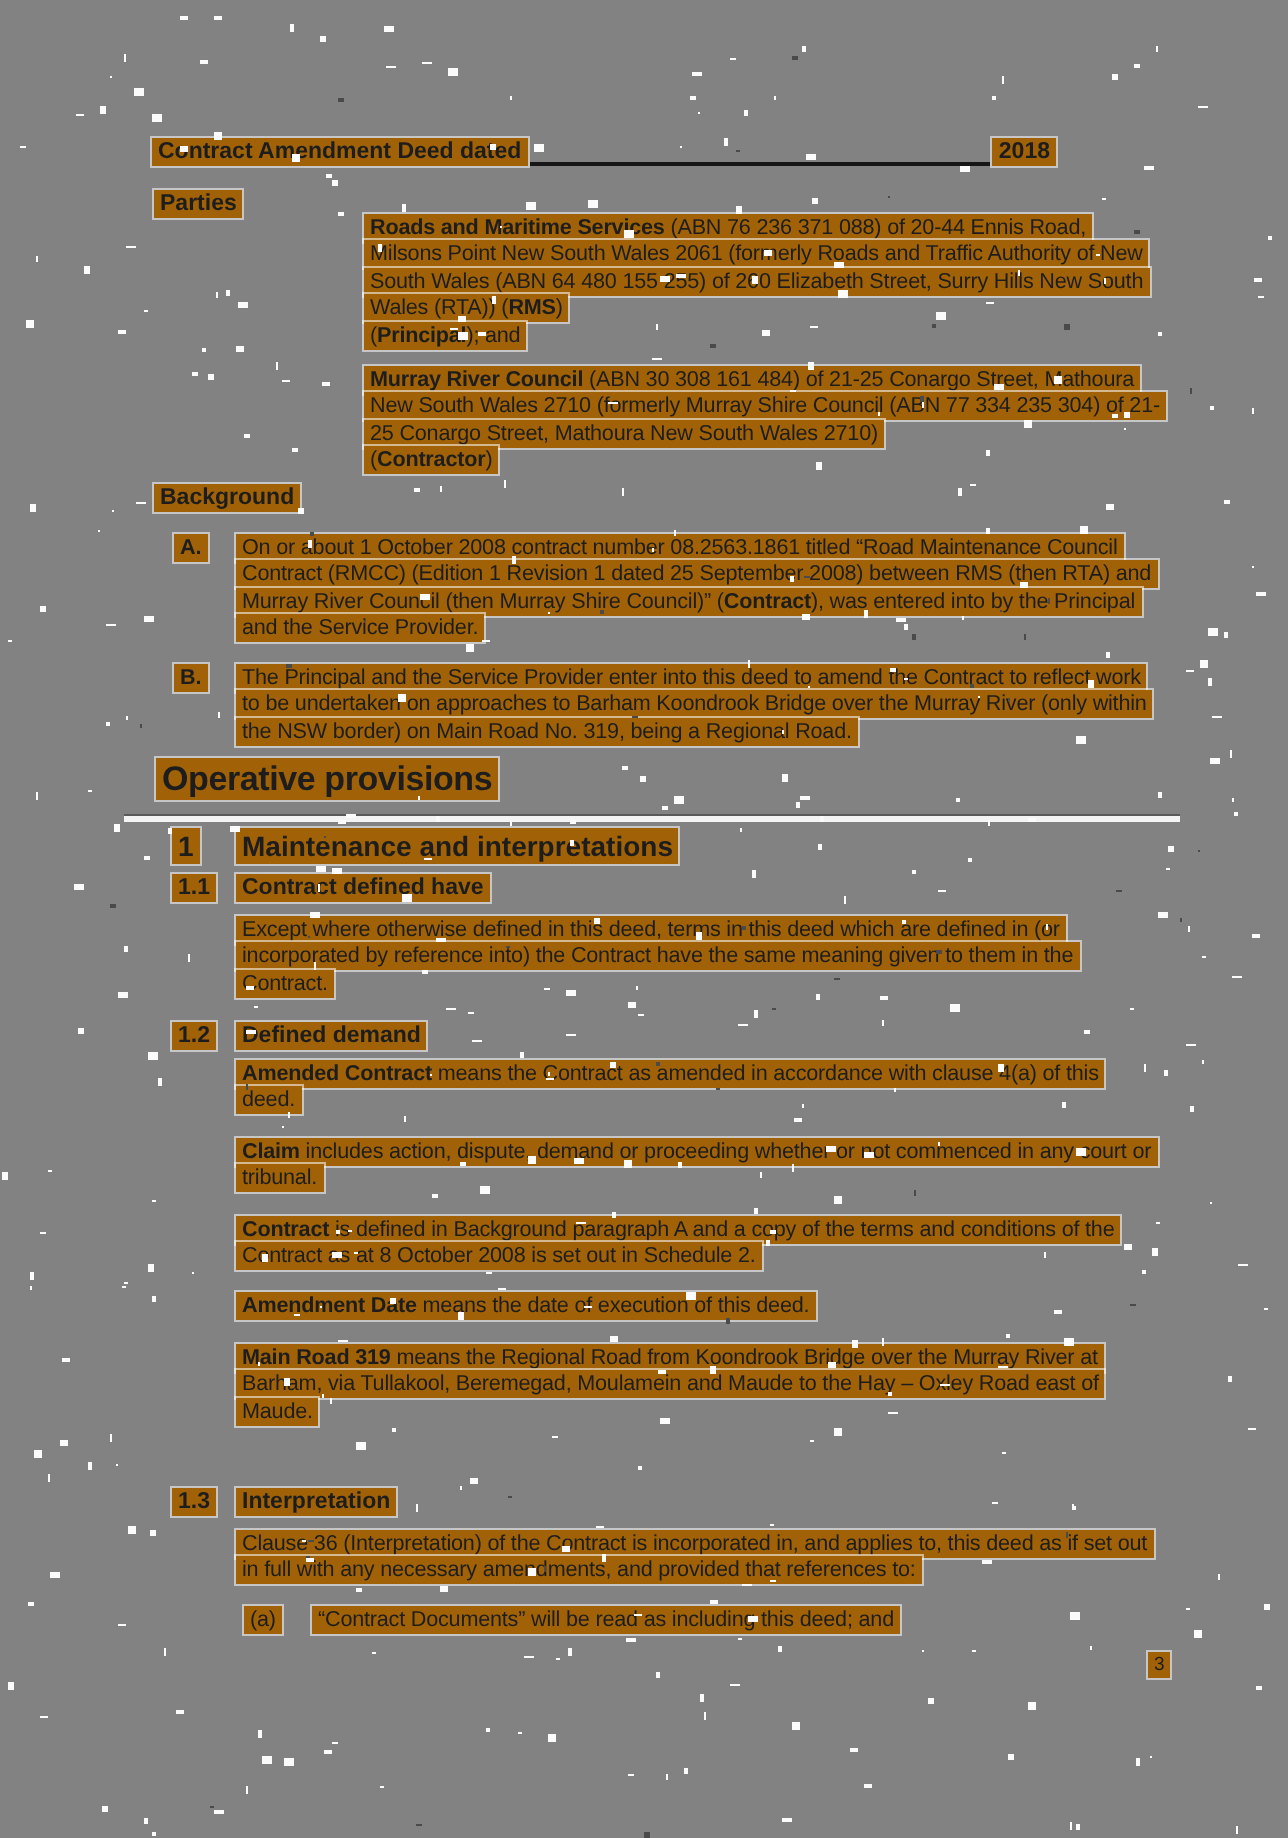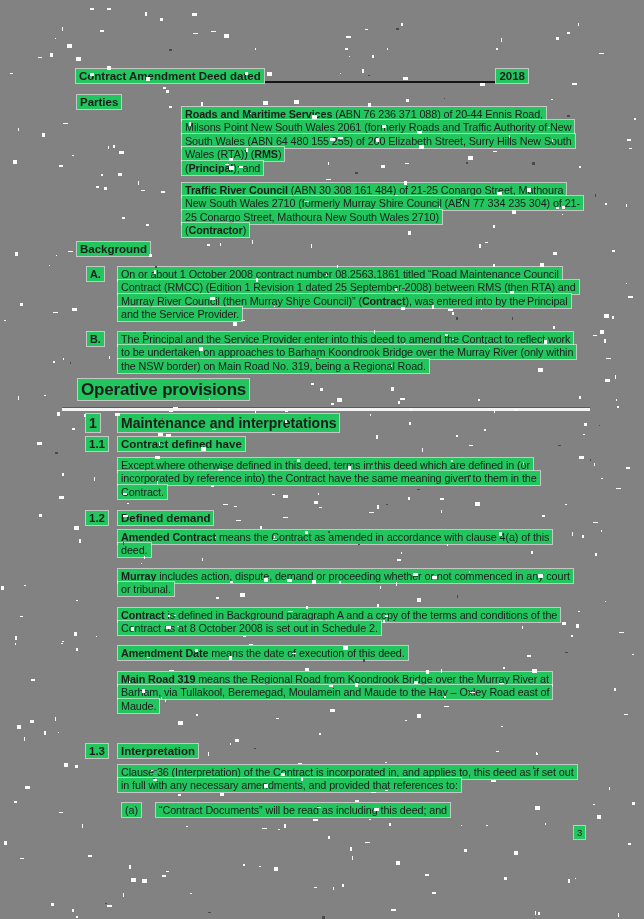--- a/index.html
+++ b/index.html
@@ -1,19 +1,19 @@
 <!DOCTYPE html>
 <html><head>
 <meta charset="utf-8">
 <style>
   html,body{margin:0;padding:0;}
   body{font-family:"Liberation Sans","DejaVu Sans",sans-serif;}
   #page{position:relative;width:644px;height:919px;background:#828282;overflow:hidden;}
   .abs{position:absolute;}
-  .hl{background:#22c55e;color:#1d1d1d;padding:1px 3px;
+  .hl{background:#a16207;color:#1d1d1d;padding:1px 3px;
       -webkit-box-decoration-break:clone;box-decoration-break:clone;
       box-shadow:0 0 0 1px rgba(255,255,255,.55);}
   .b, b{font-weight:bold;}
   .body-text{font-size:10.8px;line-height:13.4px;letter-spacing:-0.1px;color:#1d1d1d;}
   .lbl{font-size:11.5px;font-weight:bold;}
   .sec-num{font-size:11.5px;font-weight:bold;}
   .sec-head{font-size:11.5px;font-weight:bold;}
   .sec1-num,.sec1-head{font-size:14px;font-weight:bold;}
   .op-head{font-size:17px;font-weight:bold;letter-spacing:-0.2px;}
   .header-row{display:flex;align-items:flex-end;width:452px;}
@@ -41,21 +41,21 @@
 
     <div class="abs lbl" style="left:77px;top:96px;">
       <span class="hl">Parties</span>
     </div>
 
     <div class="abs body-text" style="left:182px;top:108px;width:399px;">
       <span class="hl"><span class="b">Roads and Maritime Services</span><span> (ABN 76 236 371 088) of 20-44 Ennis Road, Milsons Point New South Wales 2061 (formerly Roads and Traffic Authority of New South Wales (ABN 64 480 155 255) of 260 Elizabeth Street, Surry Hills New South Wales (RTA)) (</span><span class="b">RMS</span><span>)</span><br><span>(</span><span class="b">Principal</span><span>); and</span></span>
     </div>
 
     <div class="abs body-text" style="left:182px;top:184px;width:399px;">
-      <span class="hl"><span class="b">Traffic River Council</span><span> (ABN 30 308 161 484) of 21-25 Conargo Street, Mathoura New South Wales 2710 (formerly Murray Shire Council (ABN 77 334 235 304) of 21-25 Conargo Street, Mathoura New South Wales 2710)</span><br><span>(</span><span class="b">Contractor</span><span>)</span></span>
+      <span class="hl"><span class="b">Murray River Council</span><span> (ABN 30 308 161 484) of 21-25 Conargo Street, Mathoura New South Wales 2710 (formerly Murray Shire Council (ABN 77 334 235 304) of 21-25 Conargo Street, Mathoura New South Wales 2710)</span><br><span>(</span><span class="b">Contractor</span><span>)</span></span>
     </div>
 
     <div class="abs lbl" style="left:77px;top:243px;">
       <span class="hl">Background</span>
     </div>
 
     <div class="abs body-text" style="left:87px;top:268px;">
       <span class="hl b">A.</span>
     </div>
     <div class="abs body-text" style="left:118px;top:268px;width:462px;">
@@ -94,21 +94,21 @@
 
     <div class="abs sec-num" style="left:86px;top:512px;">
       <span class="hl">1.2</span>
     </div>
     <div class="abs sec-head" style="left:118px;top:512px;">
       <span class="hl">Defined demand</span>
     </div>
 
     <div class="abs body-text" style="left:118px;top:531px;width:462px;">
       <div class="def-item"><span class="hl"><span class="b">Amended Contract</span><span> means the Contract as amended in accordance with clause 4(a) of this deed.</span></span></div>
-      <div class="def-item"><span class="hl"><span class="b">Murray</span><span> includes action, dispute, demand or proceeding whether or not commenced in any court or tribunal.</span></span></div>
+      <div class="def-item"><span class="hl"><span class="b">Claim</span><span> includes action, dispute, demand or proceeding whether or not commenced in any court or tribunal.</span></span></div>
       <div class="def-item"><span class="hl"><span class="b">Contract</span><span> is defined in Background paragraph A and a copy of the terms and conditions of the Contract as at 8 October 2008 is set out in Schedule 2.</span></span></div>
       <div class="def-item"><span class="hl"><span class="b">Amendment Date</span><span> means the date of execution of this deed.</span></span></div>
       <div class="def-item"><span class="hl"><span class="b">Main Road 319</span><span> means the Regional Road from Koondrook Bridge over the Murray River at Barham, via Tullakool, Beremegad, Moulamein and Maude to the Hay – Oxley Road east of Maude.</span></span></div>
     </div>
 
     <div class="abs sec-num" style="left:86px;top:745px;">
       <span class="hl">1.3</span>
     </div>
     <div class="abs sec-head" style="left:118px;top:745px;">
       <span class="hl">Interpretation</span>

